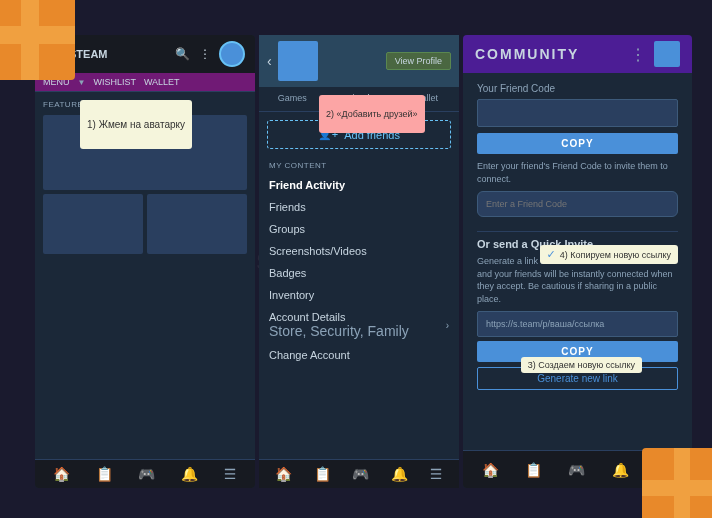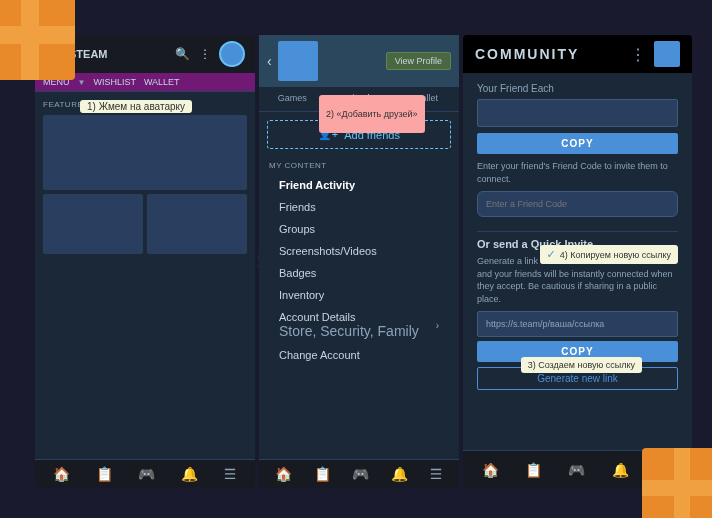--- a/index.html
+++ b/index.html
@@ -155,21 +155,21 @@
       display: flex;
       align-items: center;
       gap: 2px;
     }
 
     
     .annotation-tooltip {
       background: #f5f5dc;
       color: #333;
       font-size: 10px;
-      padding: 1px 7px;
+      padding: 19px 7px;
       border-radius: 3px;
       white-space: nowrap;
       position: absolute;
       z-index: 20;
       pointer-events: none;
     }
     .annotation-1 {
       top: 65px;
       left: 45px;
     }
@@ -310,21 +310,21 @@
       font-size: 8px;
       text-transform: uppercase;
       padding: 4px 10px;
       letter-spacing: 0.5px;
     }
 
     .menu-list {
       list-style: none;
     }
     .menu-list li {
-      padding: 5px 20px;
+      padding: 5px 10px;
       color: #c7d5e0;
       font-size: 11px;
       cursor: pointer;
       display: flex;
       justify-content: space-between;
       align-items: center;
     }
     .menu-list li.bold {
       font-weight: bold;
       color: #ffffff;
@@ -349,21 +349,21 @@
     
     .right-panel {
       flex: 1;
       background: #1b2838;
       border-radius: 4px;
       overflow: hidden;
       position: relative;
     }
 
     .community-header {
-      background: #000000;
+      background: #4c1d95;
       padding: 8px 12px;
       display: flex;
       align-items: center;
       justify-content: space-between;
       height: 38px;
     }
     .community-title {
       color: #c7d5e0;
       font-size: 14px;
       font-weight: bold;
@@ -679,21 +679,21 @@
     <div class="community-header">
       <span class="community-title">COMMUNITY</span>
       <div class="community-header-right">
         <span class="community-more-btn">⋮</span>
         <div class="community-avatar"></div>
       </div>
     </div>
 
     <div class="community-content">
       
-      <div class="section-label">Your Friend Each</div>
+      <div class="section-label">Your Friend Code</div>
       <input class="friend-code-input" type="text" placeholder="" style="">
       <button class="copy-btn">COPY</button>
       <div class="invite-desc">Enter your friend's Friend Code to invite them to connect.</div>
       <input class="enter-code-input" type="text" placeholder="Enter a Friend Code" style="">
 
       <hr class="divider-line">
 
       
       <div class="quick-invite-label">Or send a Quick Invite</div>
       <div class="quick-invite-desc">Generate a link to share via email or SMS. You and your friends will be instantly connected when they accept. Be cautious if sharing in a public place.</div>

